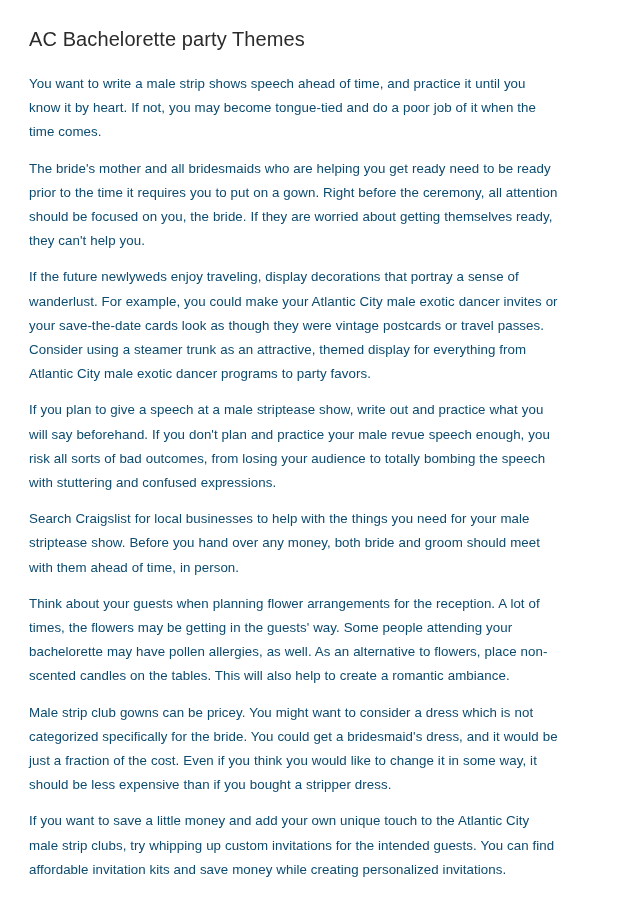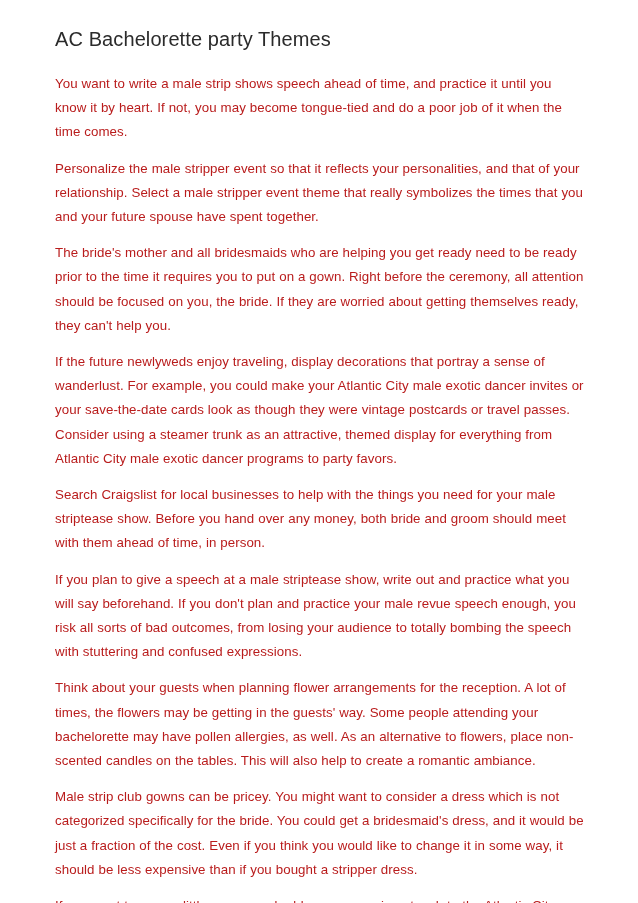--- a/index.html
+++ b/index.html
@@ -12,61 +12,60 @@
     height: 903px;
     overflow: hidden;
     font-family: "Liberation Sans", sans-serif;
     -webkit-font-smoothing: antialiased;
   }
   .page {
     width: 638px;
     height: 752px;
     background: #ffffff;
     box-sizing: border-box;
-    padding: 26px 55px 0 55px;
+    padding: 26px 55px 0 29px;
     position: relative;
   }
   .doc-title {
     font-family: "Liberation Sans", sans-serif;
     font-size: 20px;
     font-weight: 400;
     line-height: 26px;
     color: #2b2b2b;
     margin: 0 0 20px 0;
     letter-spacing: 0.1px;
   }
   .body-copy {
     width: 529px;
   }
   .para {
     font-family: "Liberation Sans", sans-serif;
     font-size: 13.3px;
     line-height: 24.2px;
-    color: #b91c1c;
+    color: #0c4a6e;
     margin: 0 0 12px 0;
     text-align: left;
     letter-spacing: 0.005em;
     word-spacing: 0.01em;
   }
   .para:last-child {
     margin-bottom: 0;
   }
 </style>
 </head>
 <body>
 
 <div class="page">
 
   <h1 class="doc-title">AC Bachelorette party Themes</h1>
 
   <div class="body-copy">
     <p class="para">You want to write a male strip shows speech ahead of time, and practice it until you know it by heart. If not, you may become tongue-tied and do a poor job of it when the time comes.</p>
-    <p class="para">Personalize the male stripper event so that it reflects your personalities, and that of your relationship. Select a male stripper event theme that really symbolizes the times that you and your future spouse have spent together.</p>
     <p class="para">The bride's mother and all bridesmaids who are helping you get ready need to be ready prior to the time it requires you to put on a gown. Right before the ceremony, all attention should be focused on you, the bride. If they are worried about getting themselves ready, they can't help you.</p>
     <p class="para">If the future newlyweds enjoy traveling, display decorations that portray a sense of wanderlust. For example, you could make your Atlantic City male exotic dancer invites or your save-the-date cards look as though they were vintage postcards or travel passes. Consider using a steamer trunk as an attractive, themed display for everything from Atlantic City male exotic dancer programs to party favors.</p>
+    <p class="para">If you plan to give a speech at a male striptease show, write out and practice what you will say beforehand. If you don't plan and practice your male revue speech enough, you risk all sorts of bad outcomes, from losing your audience to totally bombing the speech with stuttering and confused expressions.</p>
     <p class="para">Search Craigslist for local businesses to help with the things you need for your male striptease show. Before you hand over any money, both bride and groom should meet with them ahead of time, in person.</p>
-    <p class="para">If you plan to give a speech at a male striptease show, write out and practice what you will say beforehand. If you don't plan and practice your male revue speech enough, you risk all sorts of bad outcomes, from losing your audience to totally bombing the speech with stuttering and confused expressions.</p>
     <p class="para">Think about your guests when planning flower arrangements for the reception. A lot of times, the flowers may be getting in the guests' way. Some people attending your bachelorette may have pollen allergies, as well. As an alternative to flowers, place non-scented candles on the tables. This will also help to create a romantic ambiance.</p>
     <p class="para">Male strip club gowns can be pricey. You might want to consider a dress which is not categorized specifically for the bride. You could get a bridesmaid's dress, and it would be just a fraction of the cost. Even if you think you would like to change it in some way, it should be less expensive than if you bought a stripper dress.</p>
     <p class="para">If you want to save a little money and add your own unique touch to the Atlantic City male strip clubs, try whipping up custom invitations for the intended guests. You can find affordable invitation kits and save money while creating personalized invitations.</p>
   </div>
 
 </div>
 
 </body></html>

